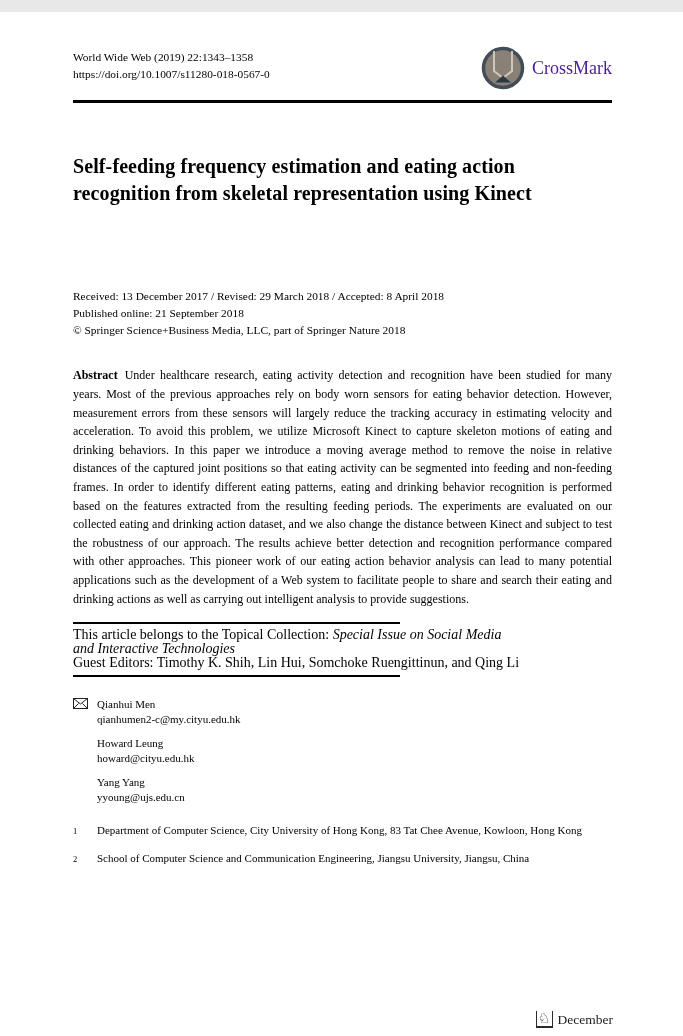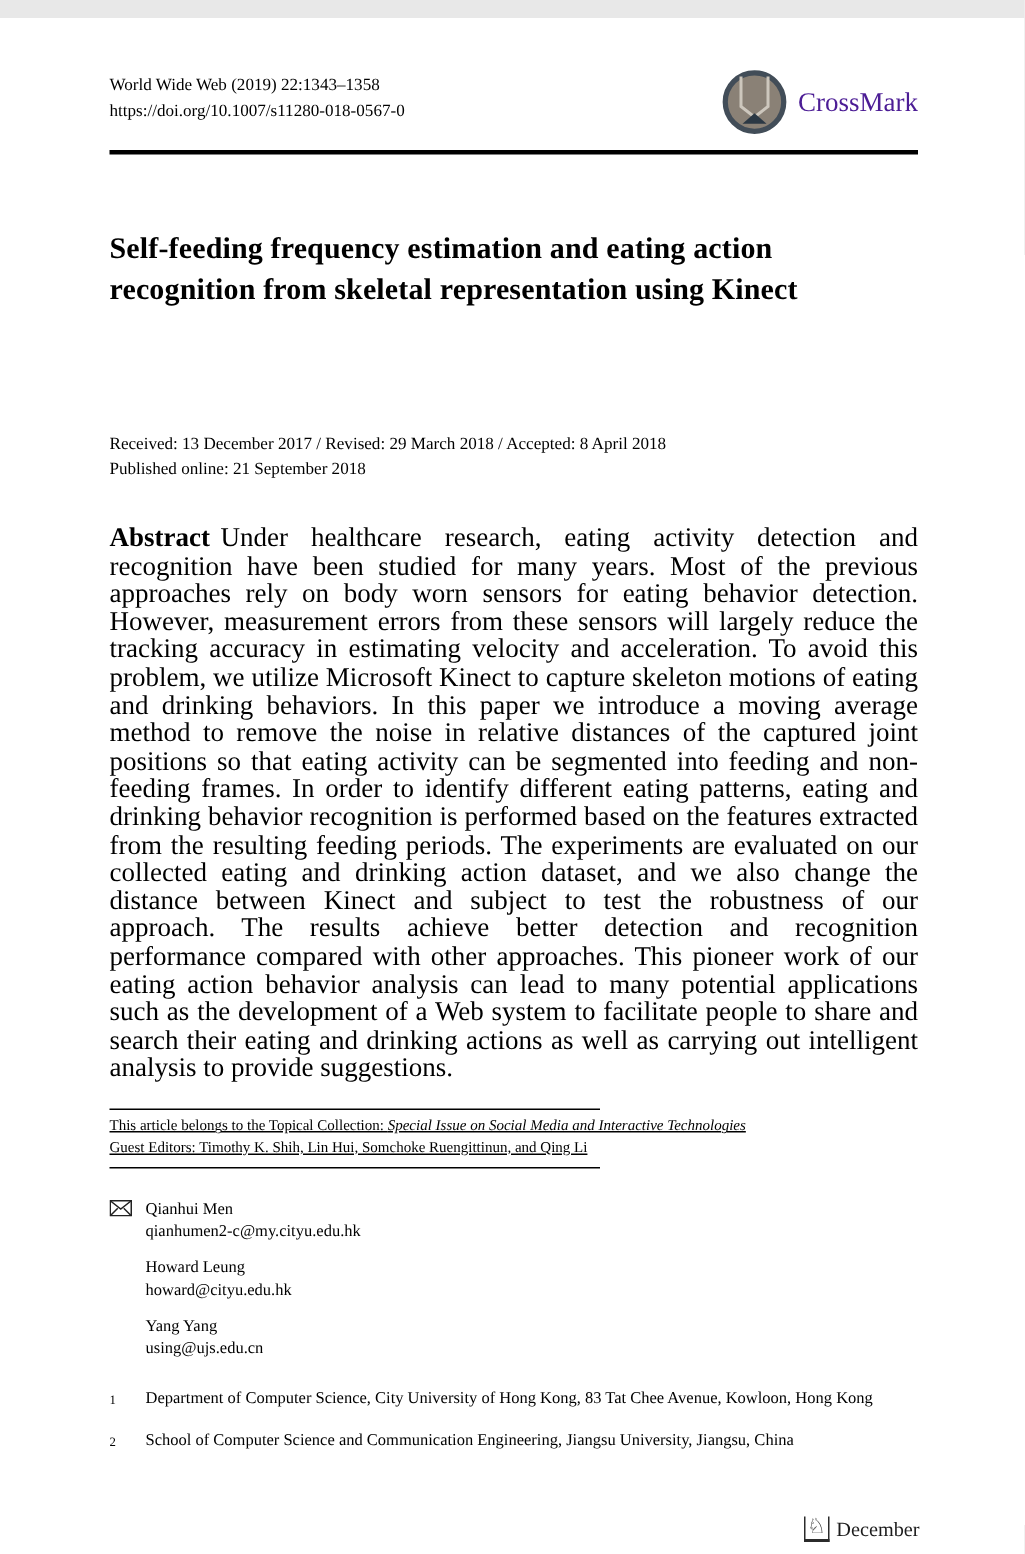--- a/index.html
+++ b/index.html
@@ -31,27 +31,27 @@
     max-width: 500px; letter-spacing: 0.1px;
   }
   .authors { margin-top: 16px; font-size: 12.5px; font-weight: bold; line-height: 18px; }
   .authors sup { font-size: 8.5px; }
   .author-sep { padding: 0 2px; }
 
   
   .history { margin-top: 81px; font-size: 11.4px; line-height: 17.3px; }
 
   
-  .abstract { margin-top: 27px; font-size: 18px; line-height: 18.6px; text-align: justify; }
+  .abstract { margin-top: 27px; font-size: 12px; line-height: 18.6px; text-align: justify; }
   .abstract-label { font-weight: bold; margin-right: 7px; }
 
   
   .footnote { margin-top: 14px; }
   .fn-rule { width: 327px; height: 1.5px; background: #000; }
-  .fn-body { padding: 4px 0 5px 0; font-size: 10px; line-height: 14.2px; text-decoration: underline; }
+  .fn-body { padding: 4px 0 5px 0; font-size: 14px; line-height: 14.2px; }
   .fn-topical { width: 437px; }
   .italic { font-style: italic; }
 
   
   .contacts { margin-top: 20px; font-size: 11px; line-height: 15px; }
   .contact-group { display: flex; margin-bottom: 9px; }
   .contact-marker { width: 24px; flex: 0 0 24px; padding-top: 1px; }
   .contact-email { color: #000; text-decoration: none; display: inline-block; cursor: pointer; }
 
   
@@ -96,20 +96,21 @@
     </div>
 
     <div class="rule-thick"></div>
 
     <h1 class="title">Self-feeding frequency estimation and eating action recognition from skeletal representation using Kinect</h1>
 
 
     <div class="history">
       <div>Received: 13 December 2017 / Revised: 29 March 2018 / Accepted: 8 April 2018</div>
       <div>Published online: 21 September 2018</div>
+      <div>© Springer Science+Business Media, LLC, part of Springer Nature 2018</div>
     </div>
 
     <p class="abstract"><span class="abstract-label">Abstract</span><span>Under healthcare research, eating activity detection and recognition have been studied for many years. Most of the previous approaches rely on body worn sensors for eating behavior detection. However, measurement errors from these sensors will largely reduce the tracking accuracy in estimating velocity and acceleration. To avoid this problem, we utilize Microsoft Kinect to capture skeleton motions of eating and drinking behaviors. In this paper we introduce a moving average method to remove the noise in relative distances of the captured joint positions so that eating activity can be segmented into feeding and non-feeding frames. In order to identify different eating patterns, eating and drinking behavior recognition is performed based on the features extracted from the resulting feeding periods. The experiments are evaluated on our collected eating and drinking action dataset, and we also change the distance between Kinect and subject to test the robustness of our approach. The results achieve better detection and recognition performance compared with other approaches. This pioneer work of our eating action behavior analysis can lead to many potential applications such as the development of a Web system to facilitate people to share and search their eating and drinking actions as well as carrying out intelligent analysis to provide suggestions.</span></p>
 
     <div class="footnote">
       <div class="fn-rule"></div>
       <div class="fn-body">
         <div class="fn-topical"><span>This article belongs to the Topical Collection: </span><span class="italic">Special Issue on Social Media and Interactive Technologies</span></div>
         <div>Guest Editors: Timothy K. Shih, Lin Hui, Somchoke Ruengittinun, and Qing Li</div>
       </div>
@@ -137,21 +138,21 @@
         <div class="contact-info">
           <div>Howard Leung</div>
           <a class="contact-email">howard@cityu.edu.hk</a>
         </div>
       </div>
 
       <div class="contact-group">
         <div class="contact-marker"></div>
         <div class="contact-info">
           <div>Yang Yang</div>
-          <a class="contact-email">using@ujs.edu.cn</a>
+          <a class="contact-email">yyoung@ujs.edu.cn</a>
         </div>
       </div>
 
     </div>
 
     <div class="affiliations">
       <div class="affil-row">
         <div class="affil-marker">1</div>
         <div class="affil-text">Department of Computer Science, City University of Hong Kong, 83 Tat Chee Avenue, Kowloon, Hong Kong</div>
       </div>

